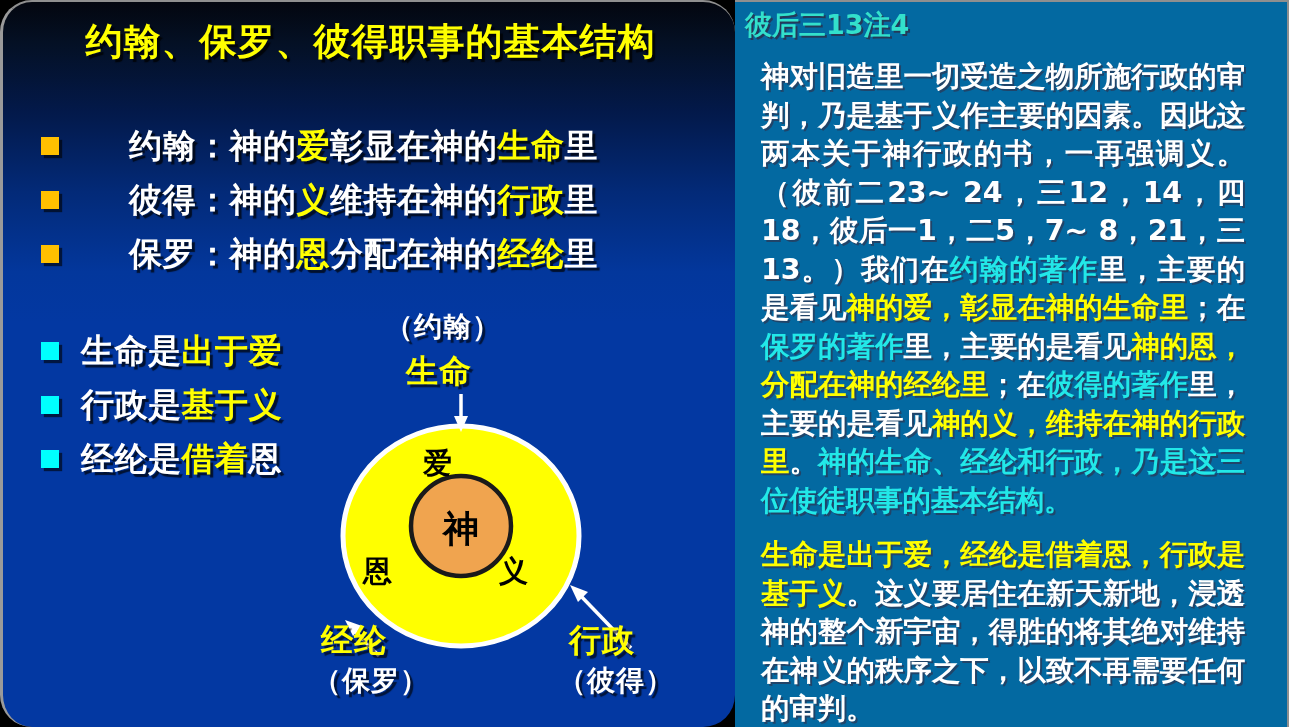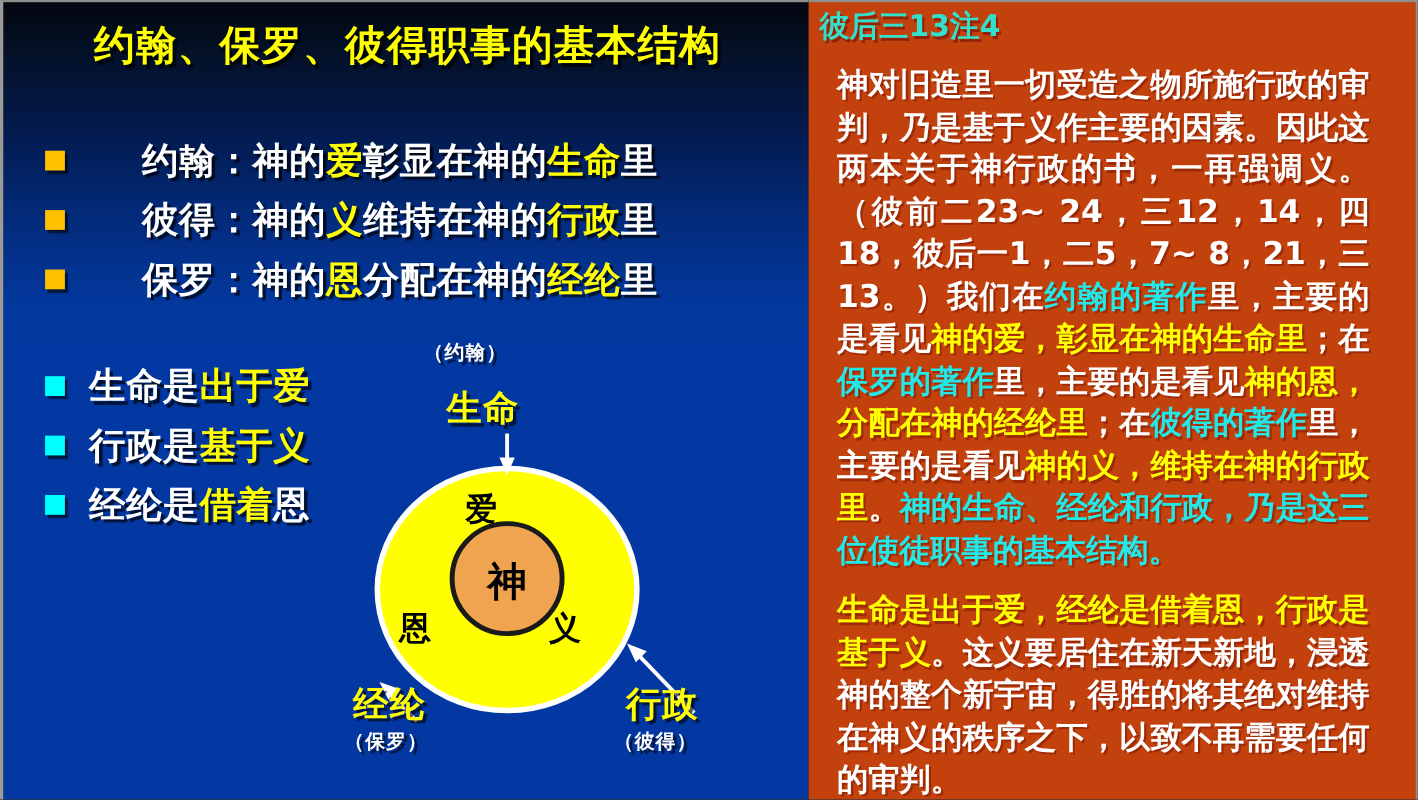--- a/index.html
+++ b/index.html
@@ -26,20 +26,21 @@
         #041024 40px,
         #03194a 110px,
         #032a78 190px,
         #03379c 270px,
         #0338a2 320px,
         #0338a2 727px);
     border-left: 3px solid #9a9a9a;
     border-top: 2px solid #8f8f8f;
     box-sizing: border-box;
     overflow: hidden;
+    border-radius: 32px;
   }
 
   .slide-title {
     position: absolute;
     left: 0; top: 15px;
     width: 735px;
     text-align: center;
     color: #ffff00;
     font-size: 37px;
     font-weight: bold;
@@ -87,21 +88,21 @@
   #diagram svg { position: absolute; left: 0; top: 0; }
 
   .dlabel {
     position: absolute;
     white-space: nowrap;
     font-weight: bold;
     text-shadow: 3px 3px 1px rgba(0,0,0,0.65);
     letter-spacing: 1px;
   }
   .dlabel.yellow { color: #ffff00; font-size: 32px; }
-  .dlabel.white  { color: #ffffff; font-size: 18px; }
+  .dlabel.white  { color: #ffffff; font-size: 28px; }
 
   #lbl-john-paren { left: 64px;  top: 10px; }
   #lbl-life       { left: 85px;  top: 52px; }
   #lbl-admin      { left: 248px; top: 321px; }
   #lbl-peter-paren{ left: 237px; top: 364px; }
   #lbl-econ       { left: 0px;   top: 321px; }
   #lbl-paul-paren { left: -8px;  top: 364px; }
 
   .inner-word {
     position: absolute;
@@ -118,21 +119,21 @@
     left: 102px; top: 207px;
     width: 76px; text-align: center;
     color: #000000; font-size: 36px; font-weight: bold;
   }
 
   
   #right-panel {
     position: absolute;
     left: 735px; top: 0;
     width: 554px; height: 727px;
-    background: #c2410c;
+    background: #0369a1;
     border-top: 2px solid #8f8f8f;
     border-right: 2px solid #8f8f8f;
     box-sizing: border-box;
     padding: 6px 26px 0 10px;
     overflow: hidden;
   }
   .note-heading {
     color: #33e0cc;
     font-size: 27px;
     font-weight: bold;

